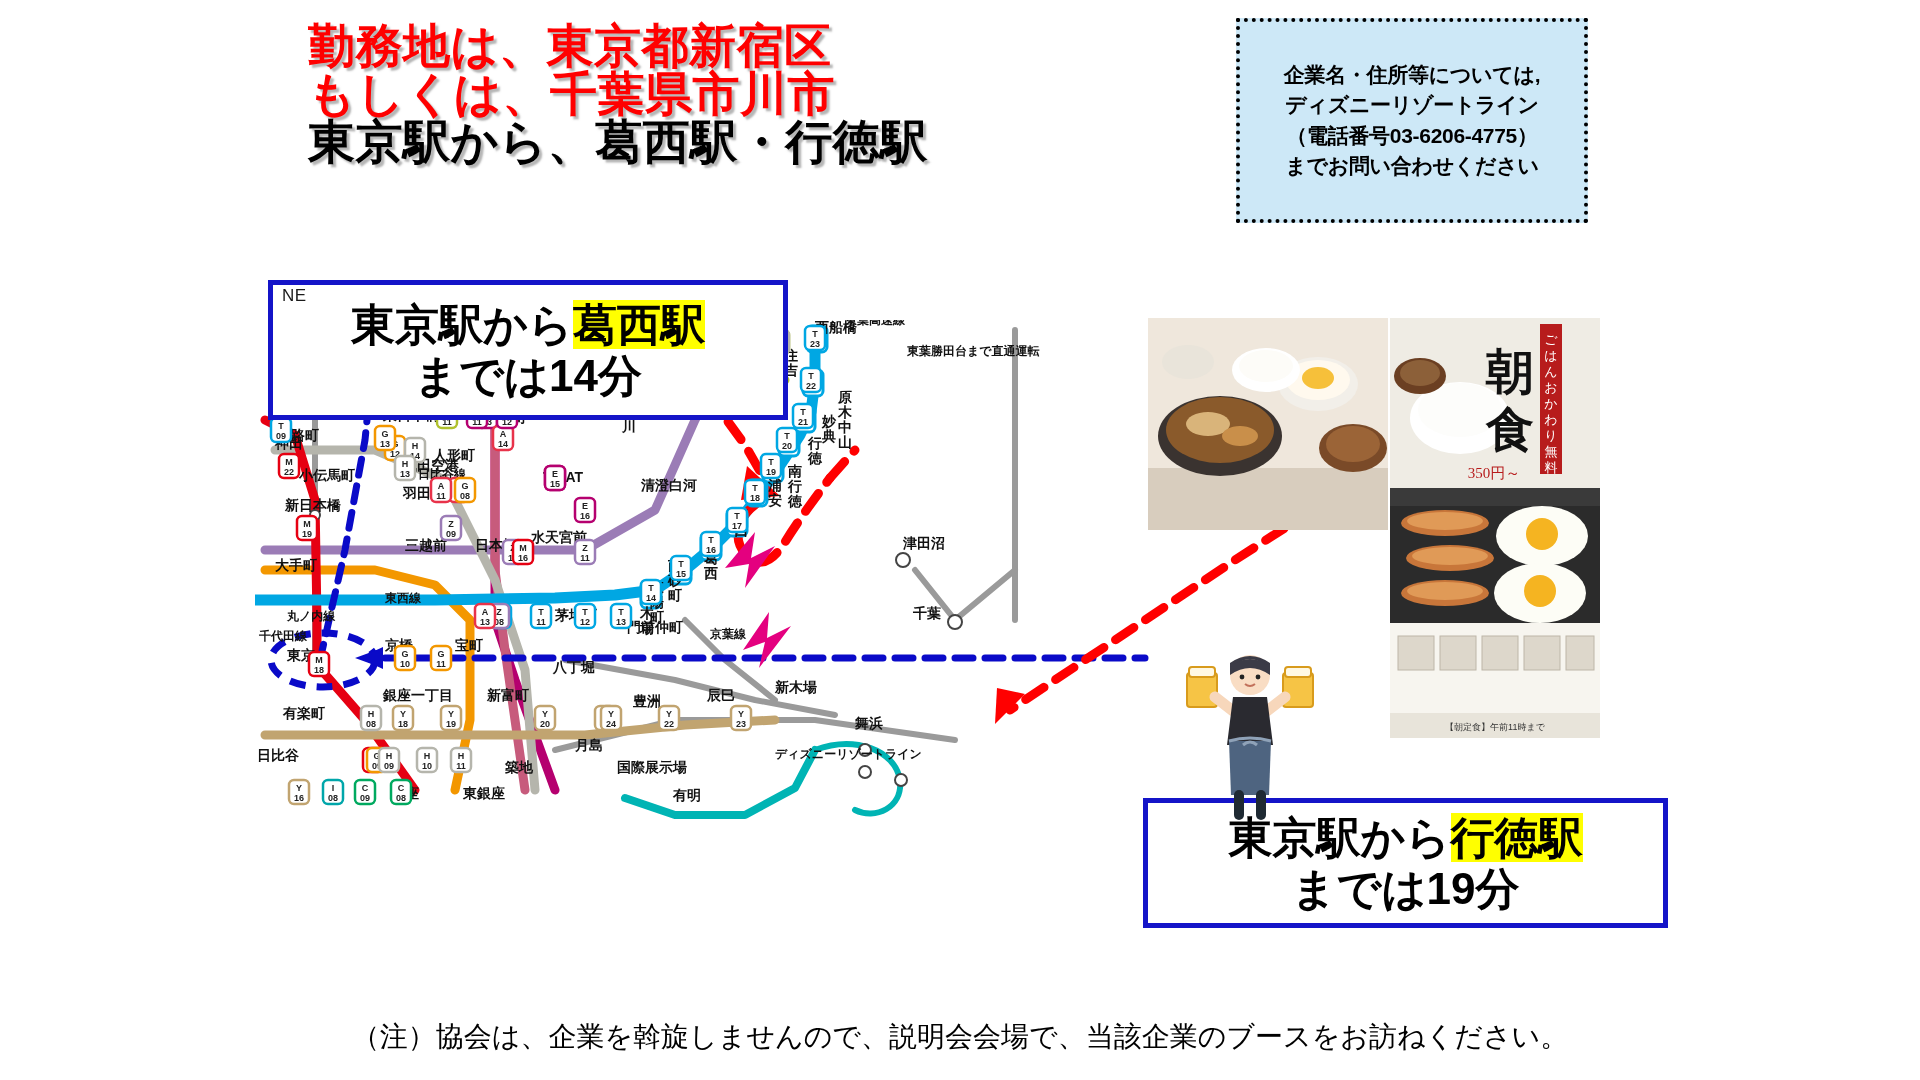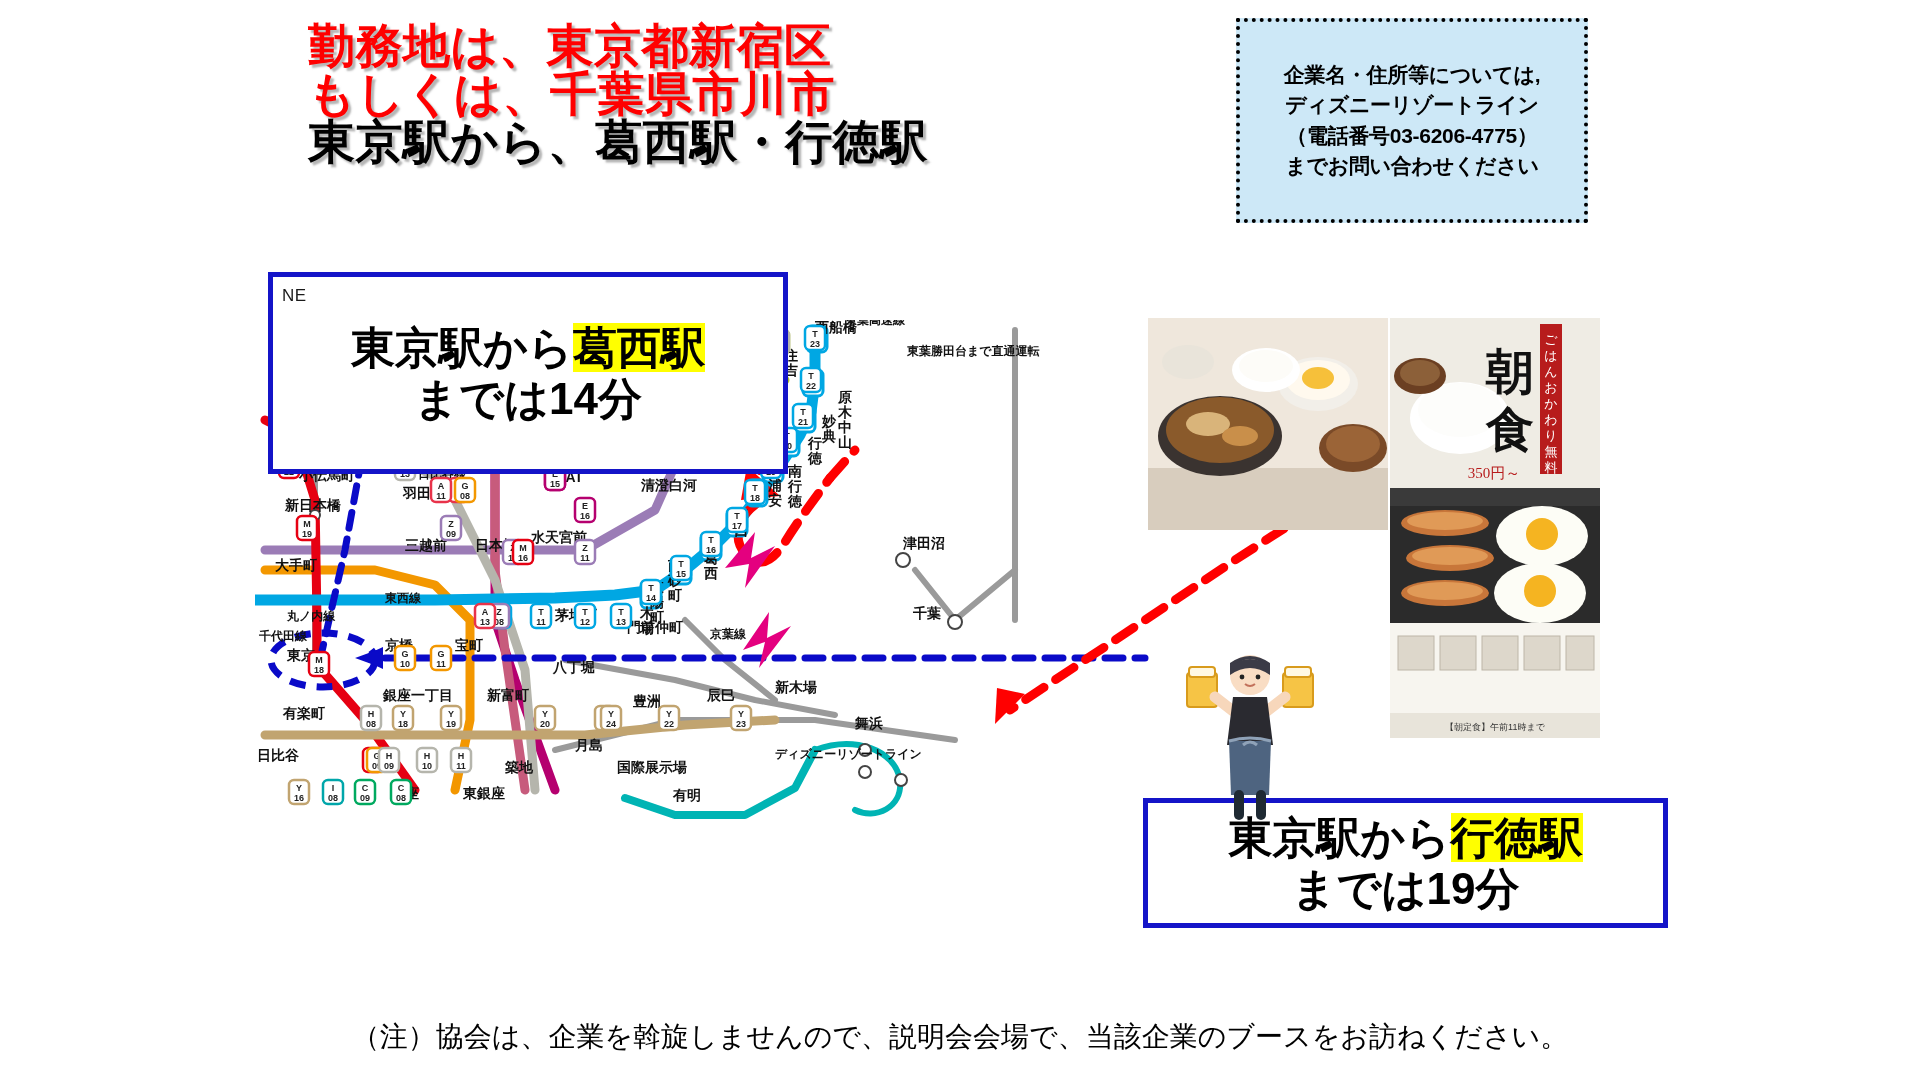--- a/index.html
+++ b/index.html
@@ -45,21 +45,21 @@
   
   .callout{
     position:absolute;background:#fff;border:5px solid #1414C8;
     box-sizing:border-box;display:flex;flex-direction:column;
     align-items:center;justify-content:center;
   }
   .callout .cl{
     font-weight:bold;font-size:44px;color:#000;white-space:nowrap;line-height:1.16;
   }
   .hi{background:#FFFF00;}
-  #callout-kasai{left:268px;top:272px;width:520px;height:202px;}
+  #callout-kasai{left:268px;top:280px;width:520px;height:140px;}
   #callout-gyotoku{left:1143px;top:798px;width:525px;height:130px;}
   .ne-tag{
     position:absolute;left:282px;top:286px;font-size:17px;color:#1a1a1a;
     font-family:"Liberation Sans",sans-serif;letter-spacing:0.5px;
   }
 
   
   .photo{position:absolute;overflow:hidden;}
   #photo-food{left:1148px;top:318px;width:240px;height:212px;}
   #photo-poster{left:1390px;top:318px;width:210px;height:420px;}

